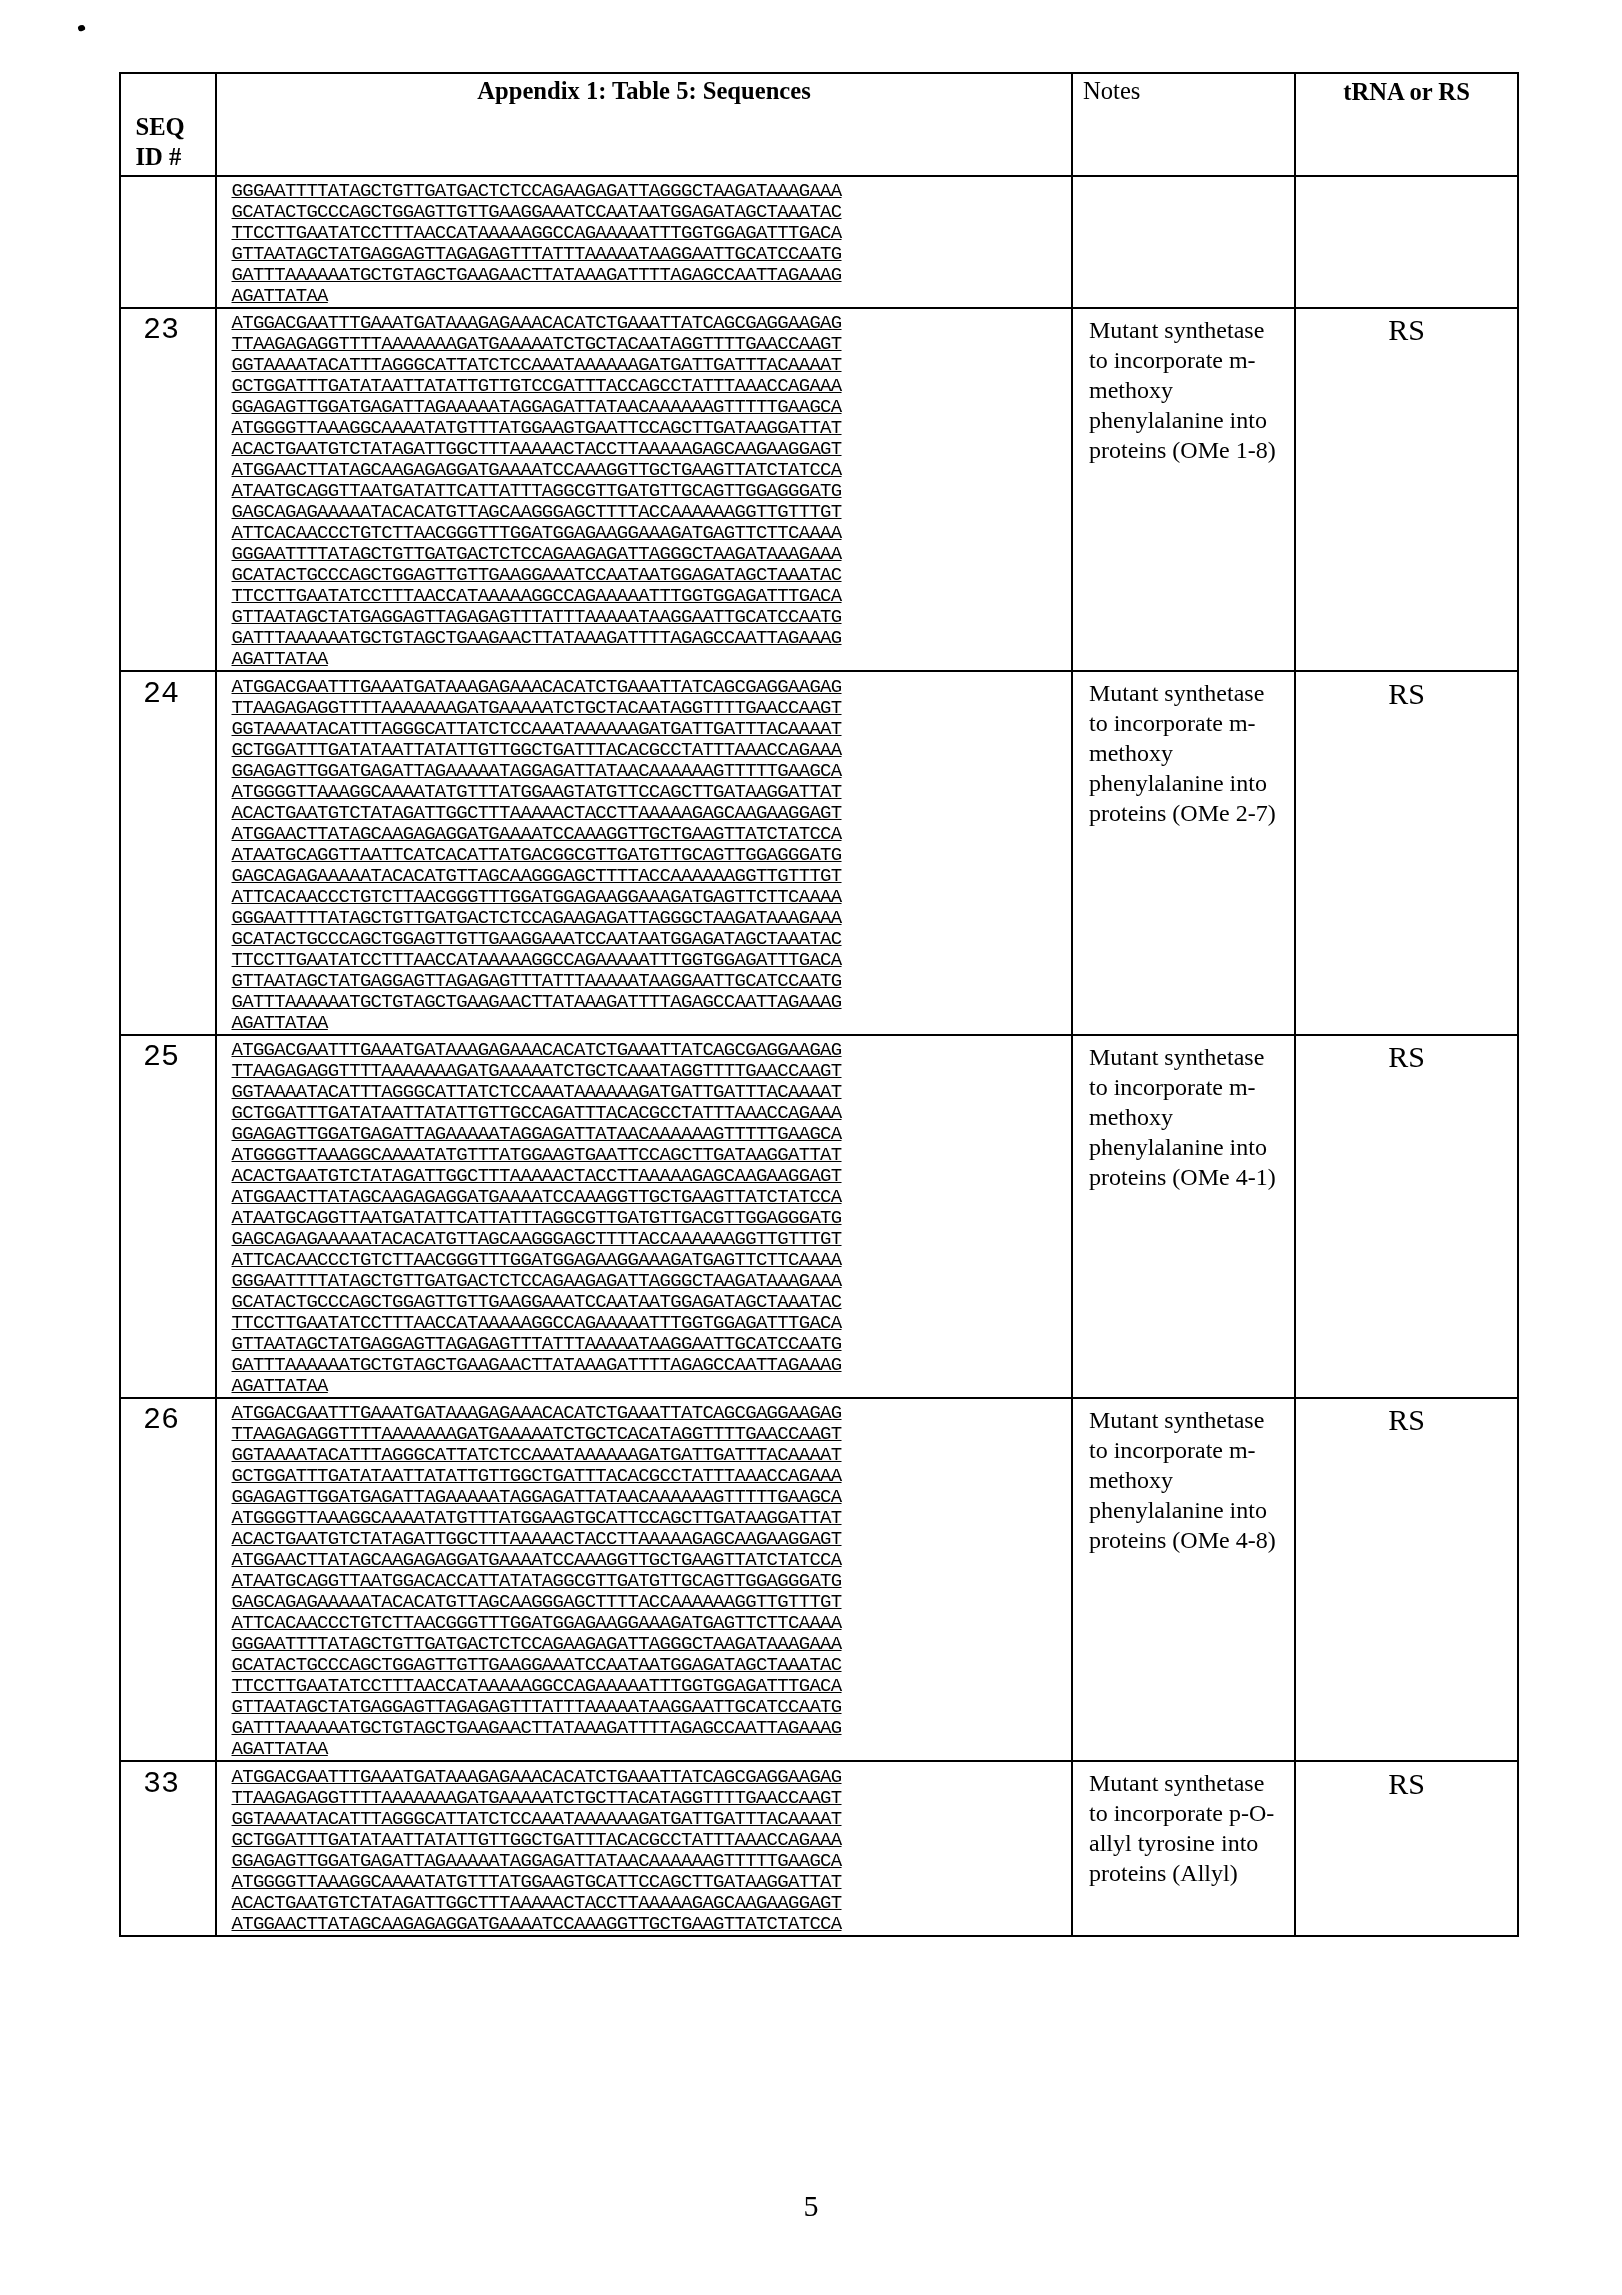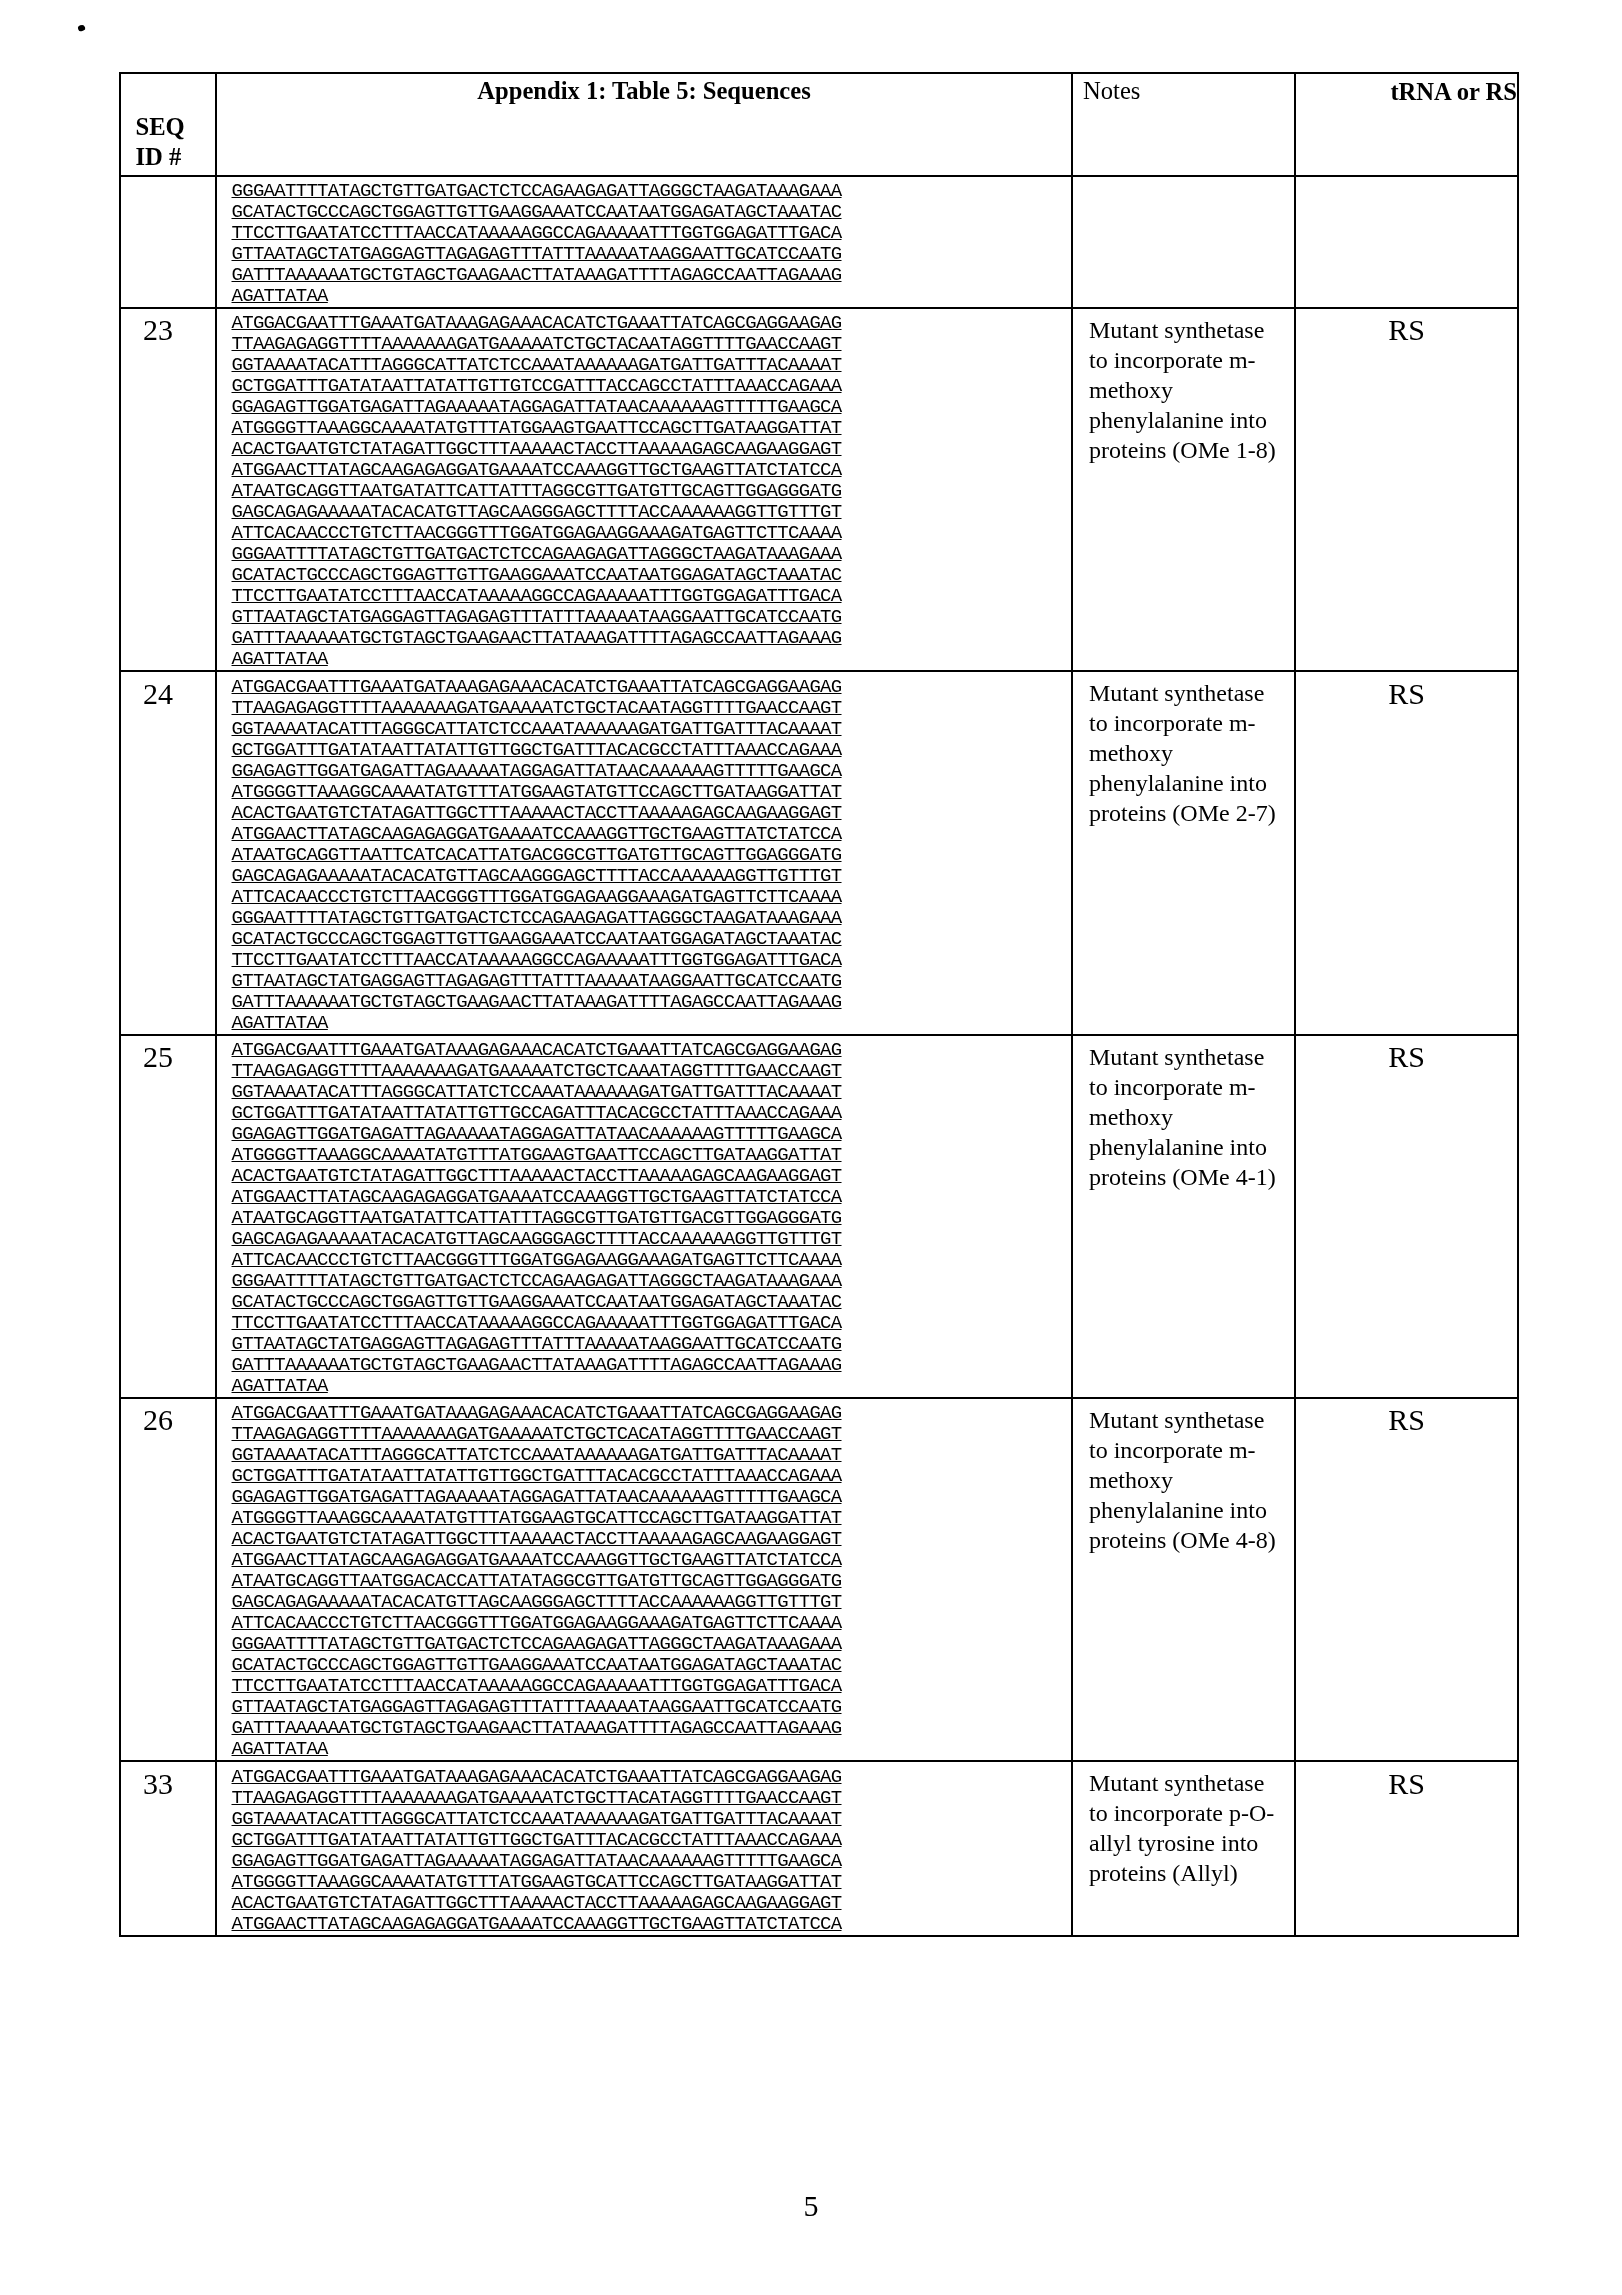--- a/index.html
+++ b/index.html
@@ -12,22 +12,22 @@
   table.seq-table td, table.seq-table th {
     border: 2.2px solid #000; vertical-align: top; padding: 0;
   }
   col.c-id { width: 96px; }
   col.c-seq { width: 856px; }
   col.c-notes { width: 223px; }
   col.c-type { width: 223px; }
   .hdr-id { font-family: "Liberation Serif", serif; font-weight: bold; font-size: 24.6px; line-height: 30px; padding: 38px 5.8px 2.9px 14.5px !important; text-align: left; vertical-align: bottom !important; }
   .hdr-title { font-family: "Liberation Serif", serif; font-weight: bold; font-size: 24.6px; text-align: center; padding-top: 2.9px !important; height: 97px; border-radius: 26px; }
   .hdr-notes { font-family: "Liberation Serif", serif; font-weight: normal; font-size: 24.6px; text-align: left; padding: 3px 10px !important; }
-  .hdr-type { font-family: "Liberation Serif", serif; font-weight: bold; font-size: 24.6px; line-height: 30px; text-align: right; padding-top: 2.9px !important; }
-  .id-cell { font-family: Liberation Serif, serif; font-size: 30px; padding: 4.3px 0 0 22px !important; }
+  .hdr-type { font-family: "Liberation Serif", serif; font-weight: bold; font-size: 24.6px; line-height: 30px; text-align: center; padding-top: 2.9px !important; }
+  .id-cell { font-family: Liberation Mono, monospace; font-size: 30px; padding: 4.3px 0 0 22px !important; }
   .seq-cell { padding: 4.3px 0 0 14.5px !important; text-decoration: underline; }
   .seq-line { font-family: "Liberation Mono", monospace; font-size: 19px; line-height: 21px; white-space: pre; letter-spacing: -0.7px; }
   .notes-cell { font-family: "Liberation Serif", serif; font-size: 24px; line-height: 30px; padding: 5.8px 10px 0 16px !important; }
   .type-cell { font-family: "Liberation Serif", serif; font-size: 30px; text-align: center; padding-top: 4.3px !important; margin-top: 40px; }
   .page-number { position: absolute; left: 0; width: 1622px; top: 2189px; text-align: center; font-family: "Liberation Serif", serif; font-size: 30px; }
 </style>
 </head>
 <body>
 
 <div class="stray-mark"></div>

